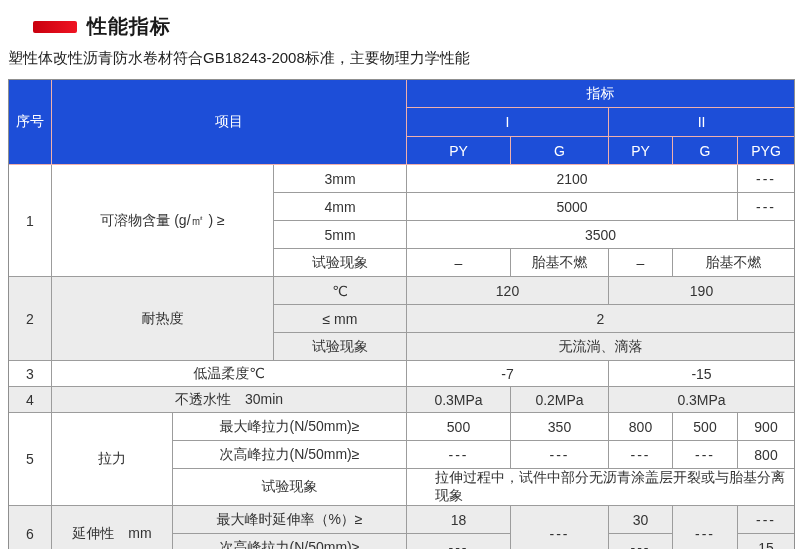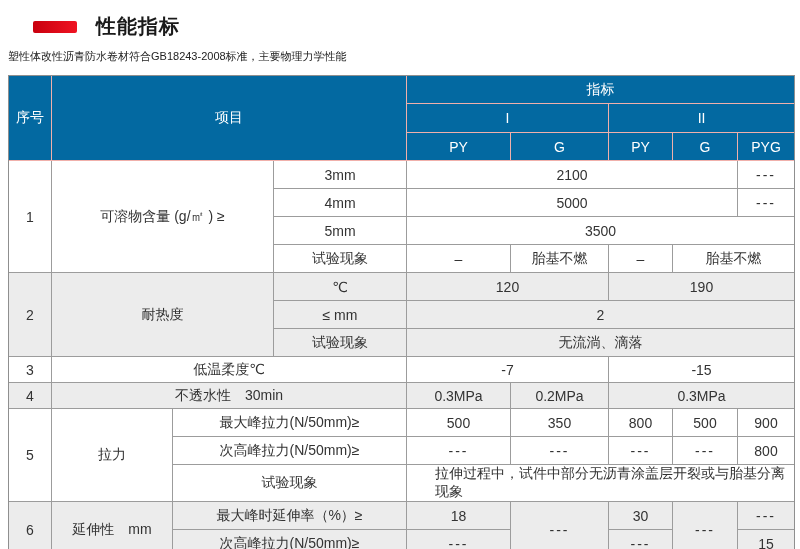--- a/index.html
+++ b/index.html
@@ -1,33 +1,33 @@
 <!DOCTYPE html>
 <html><head>
 <meta charset="utf-8">
 <style>
   html,body{margin:0;padding:0;}
   body{
     width:800px;height:549px;background:#ffffff;
     font-family:"Liberation Sans","DejaVu Sans",sans-serif;
     color:#333;position:relative;overflow:hidden;
   }
-  .title-row{display:flex;align-items:center;gap:19px;padding:13px 0 0 33px;}
+  .title-row{display:flex;align-items:center;gap:10px;padding:13px 0 0 33px;}
   .title-chip{width:44px;height:12px;border-radius:2px;
     background:linear-gradient(90deg,#c9000e,#ef1322);}
   .page-title{font-size:20px;font-weight:bold;color:#1a1a1a;letter-spacing:1px;}
-  .subtitle{font-size:11px;color:#222;margin:9px 0 0 8px;}
+  .subtitle{font-size:15px;color:#222;margin:9px 0 0 8px;}
 
   table.tbl{
     margin:11px 0 0 8px;width:786px;border-collapse:collapse;table-layout:fixed;
     outline:1px solid #8f8f8f;outline-offset:-1px;
   }
   .tbl th,.tbl td{border:1px solid #9c9c9c;text-align:center;vertical-align:middle;
     font-size:14px;font-weight:normal;padding:0 2px;overflow:hidden;}
-  .tbl thead th{background:#0369a1;color:#fff;border:1px solid #f0b0ab;}
+  .tbl thead th{background:#1d4ed8;color:#fff;border:1px solid #f0b0ab;}
   .tbl tr{height:28px;}
   tr.h2{height:29px;}
   tr.short{height:26px;}
   .alt td{background:#ececec;}
   td.left{text-align:left;padding-left:28px;}
   .dash{letter-spacing:2px;}
 </style>
 </head>
 <body>
 

